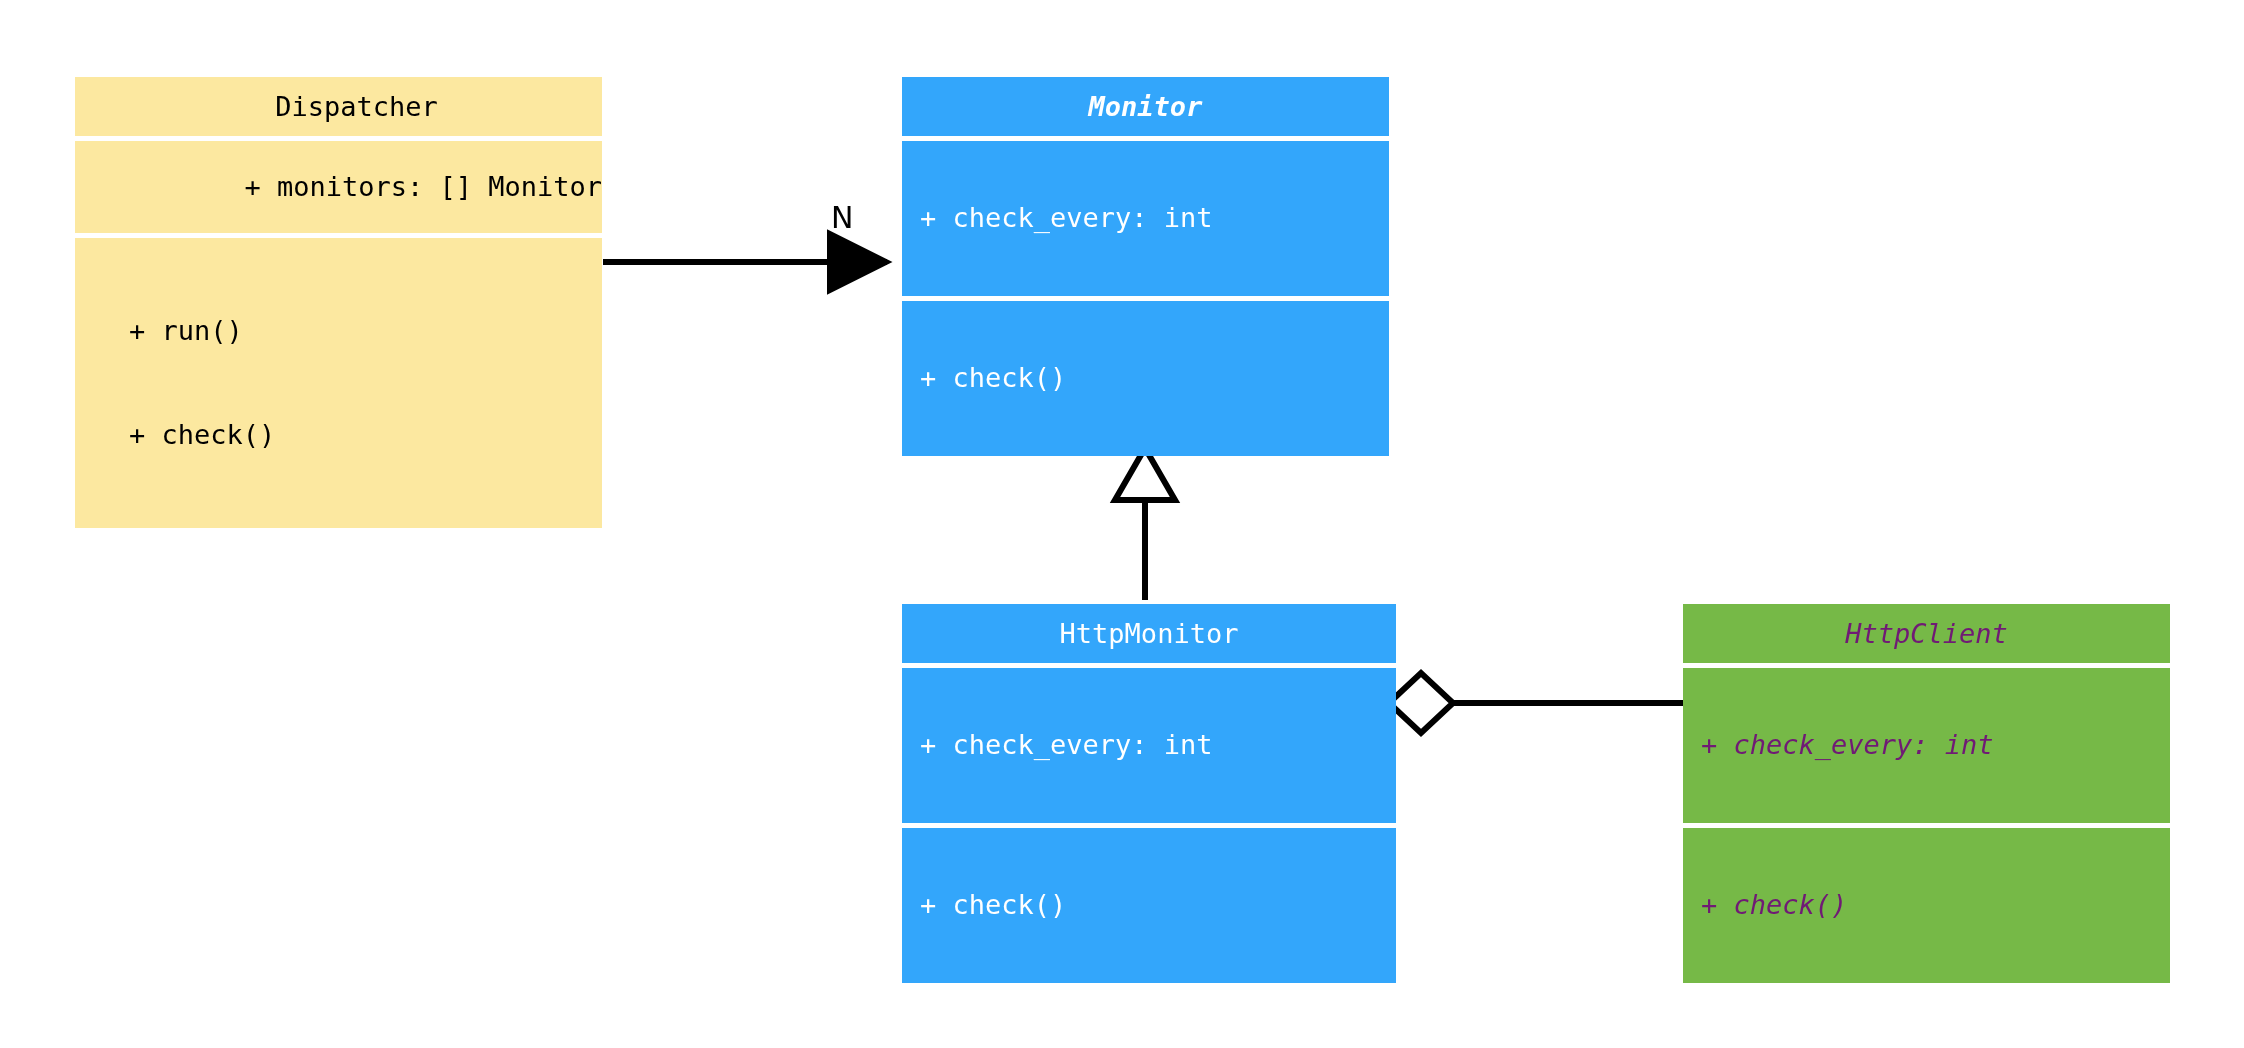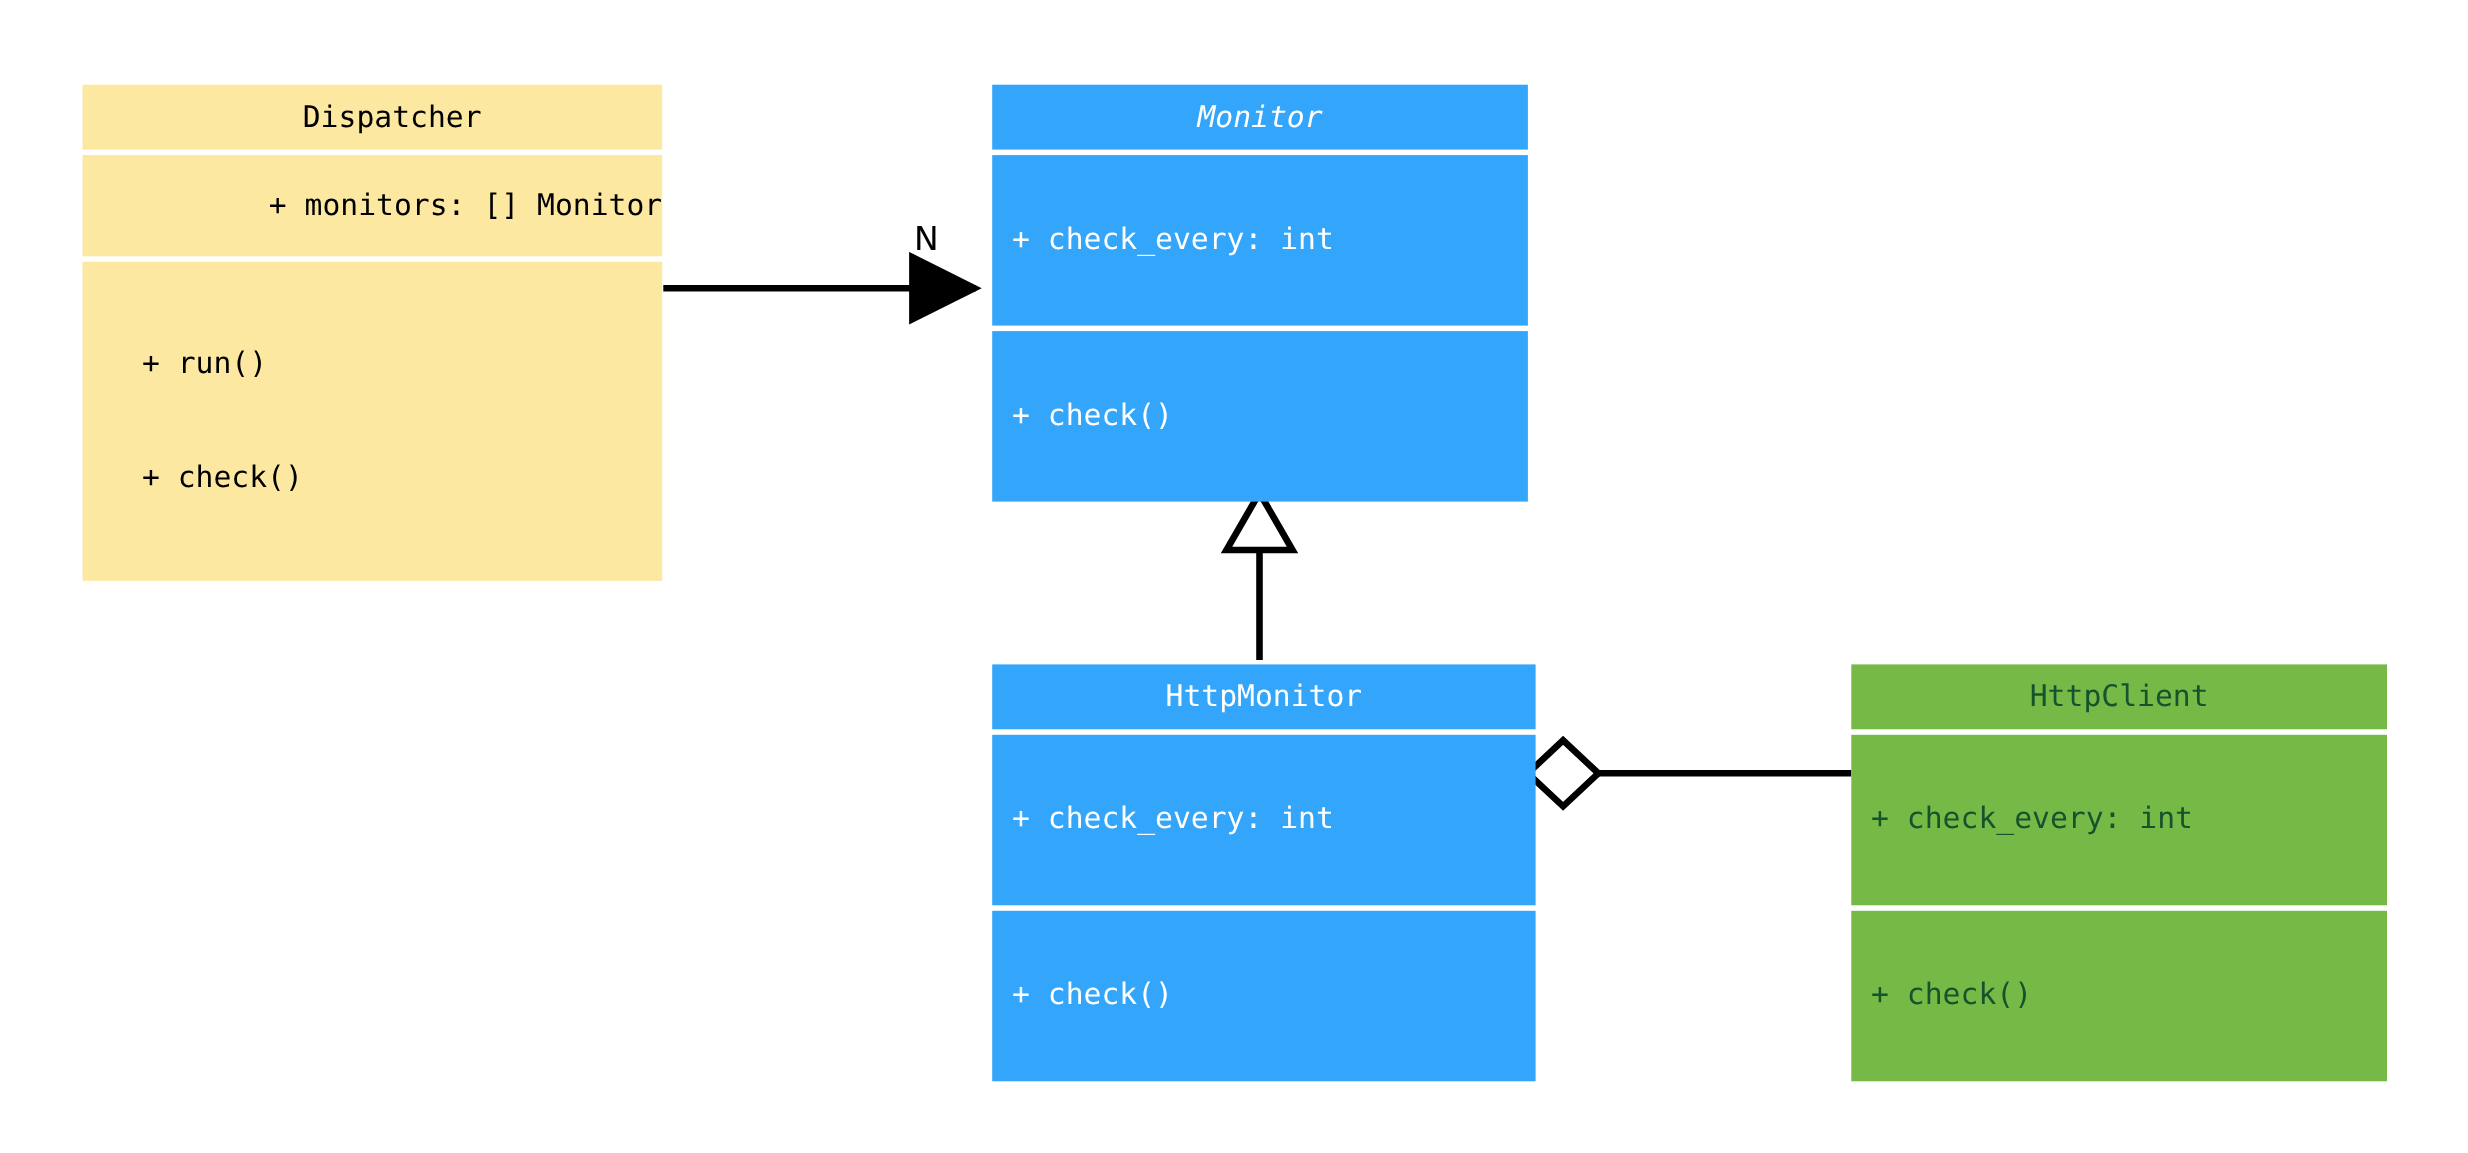--- a/index.html
+++ b/index.html
@@ -30,20 +30,21 @@
     justify-content: center;
   }
   .class-title {
     text-align: center;
     font-size: 27px;
     line-height: 1.1;
     letter-spacing: 0px;
   }
   .class-title.abstract {
     font-style: italic;
+    font-weight: bold;
   }
   .member-list {
     padding-left: 18px;
     font-size: 27px;
     line-height: 1.28;
     white-space: pre;
   }
   .member {
     display: block;
   }
@@ -52,21 +53,21 @@
   .theme-yellow .compartment { background: #fce8a0; padding-left: 36px; }
   .theme-yellow .class-title,
   .theme-yellow .member { color: #000000; }
 
   .theme-blue .compartment { background: #33a6fb; }
   .theme-blue .class-title,
   .theme-blue .member { color: #ffffff; }
 
   .theme-green .compartment { background: #76b947; }
   .theme-green .class-title,
-  .theme-green .member { color: #14532d; }
+  .theme-green .member { color: #701a75; font-style: italic; }
 
   
   #cls-dispatcher { left: 75px; top: 77px; width: 527px; }
   #cls-dispatcher .c-title   { height: 59px; }
   #cls-dispatcher .c-attrs   { height: 92px; align-items: flex-end; }
   #cls-dispatcher .c-methods { height: 290px; }
 
   #cls-monitor { left: 902px; top: 77px; width: 487px; }
   #cls-monitor .c-title   { height: 59px; }
   #cls-monitor .c-attrs   { height: 155px; }

